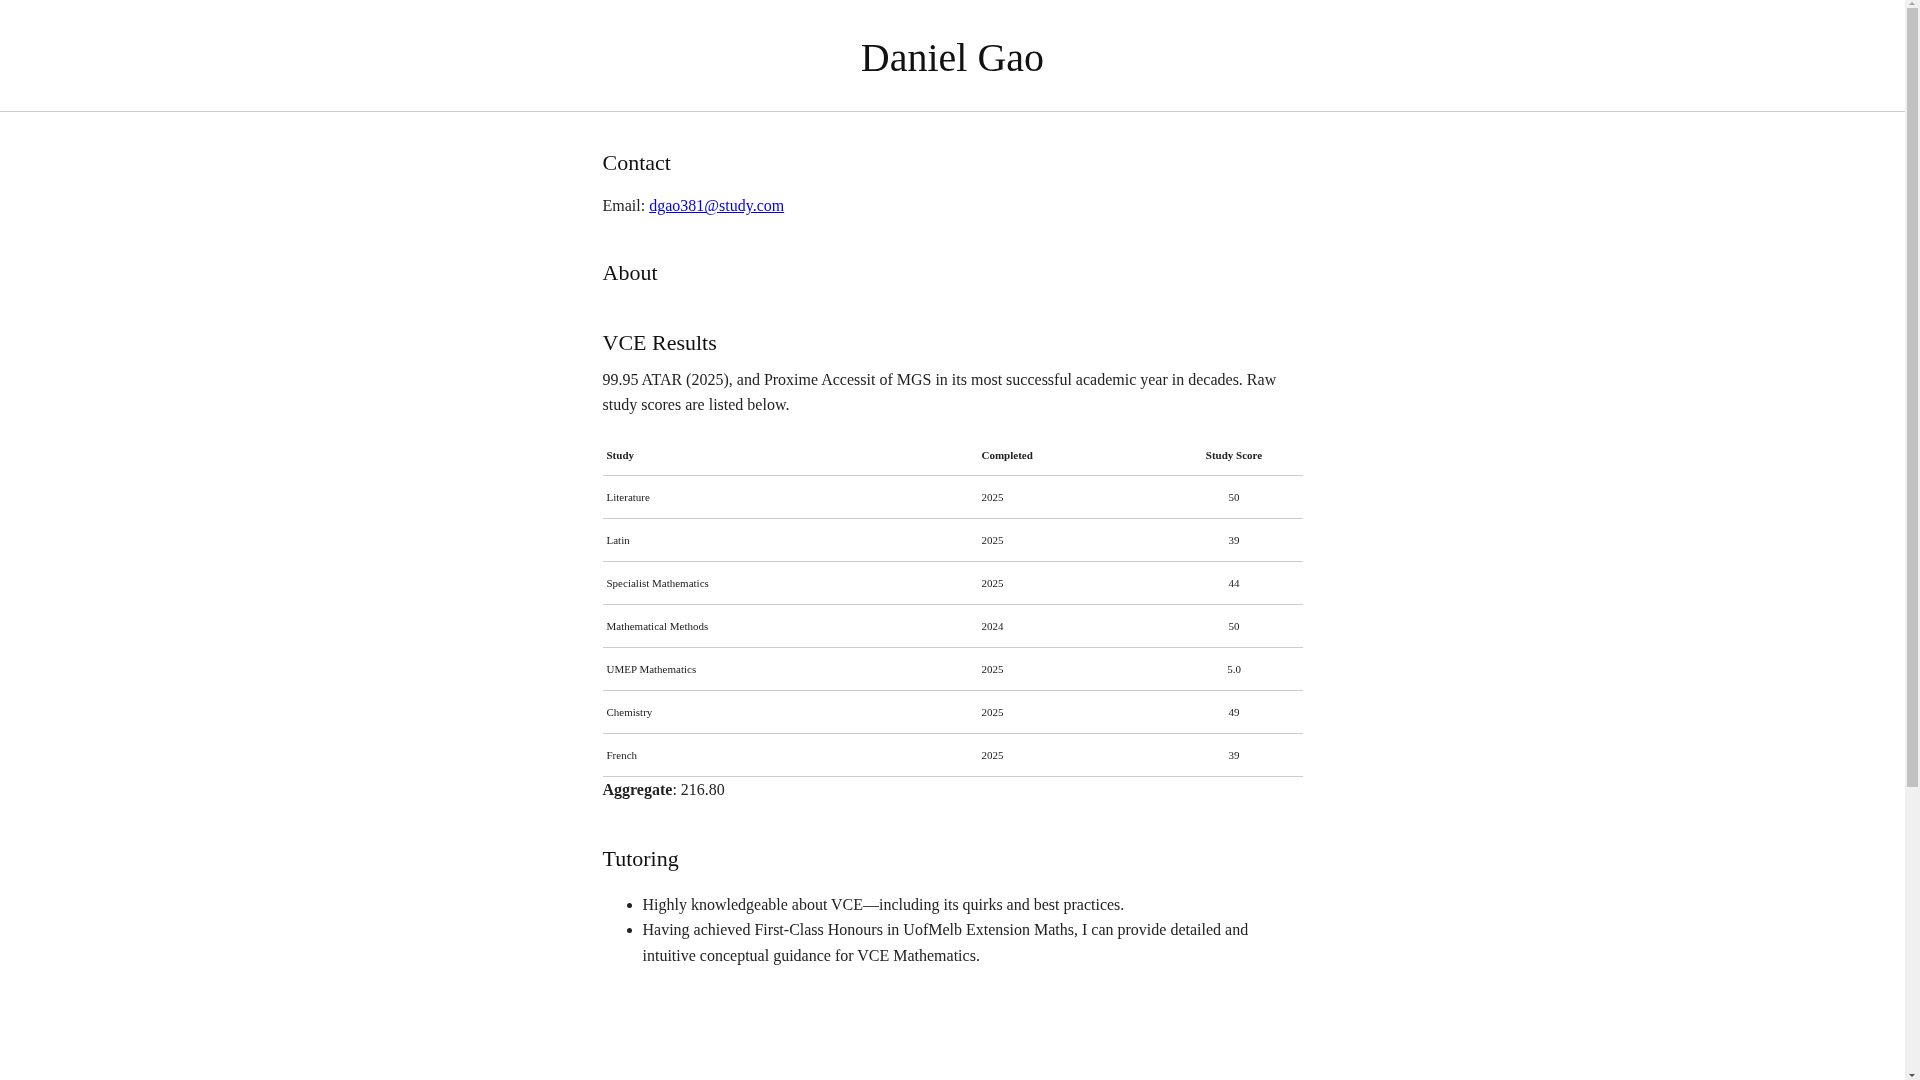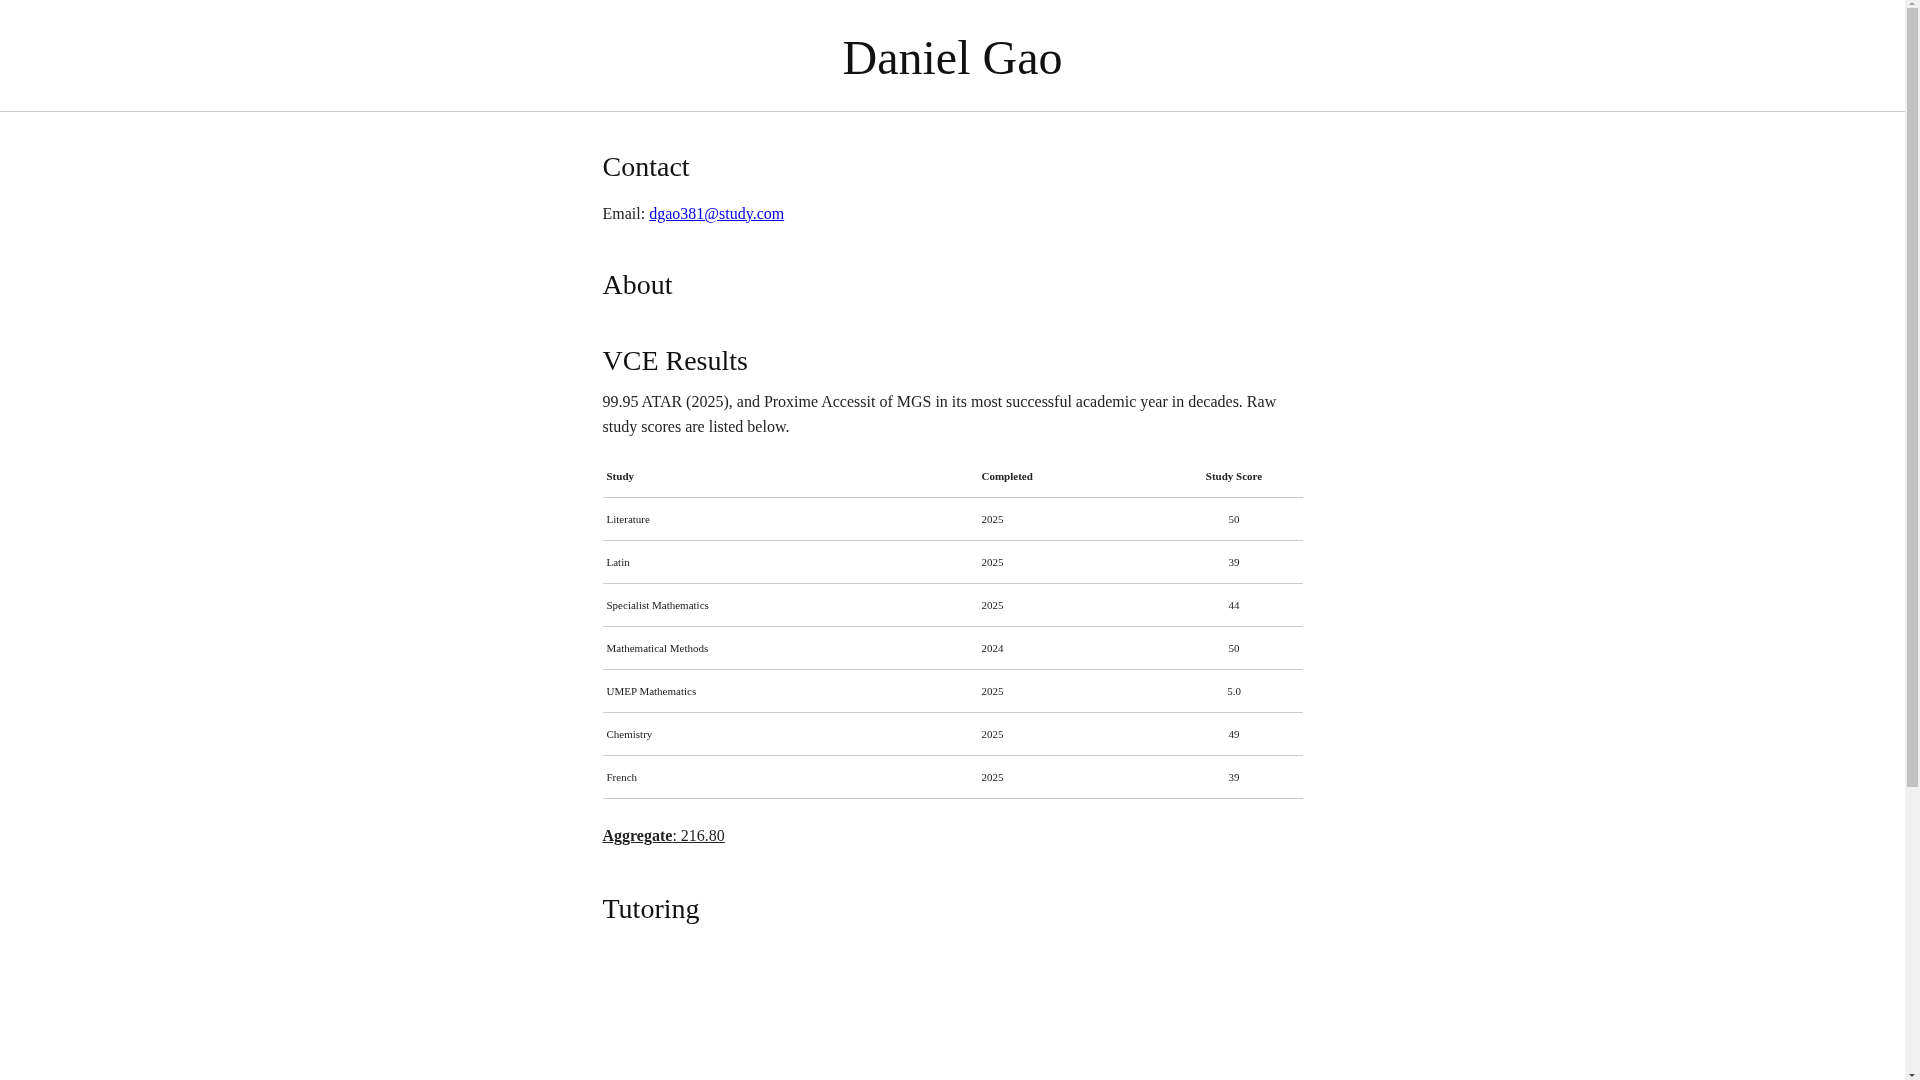--- a/index.html
+++ b/index.html
@@ -7,40 +7,40 @@
     width: 1920px; height: 1080px; overflow: hidden; position: relative;
     background: #ffffff; color: #222222;
     font-family: "Liberation Serif", serif; font-size: 16px;
   }
   .page { position: absolute; left: 0; top: 0; width: 1905px; height: 1080px; overflow: hidden; }
   header {
     height: 111px; border-bottom: 1px solid #cccccc;
     display: flex; align-items: center; justify-content: center;
   }
   header h1 {
-    margin: 0; font-weight: normal; font-size: 48px; color: #111111;
+    margin: 0; font-weight: normal; font-size: 40px; color: #111111;
     position: relative; top: 2px;
   }
   main { width: 700px; margin: 0 auto; padding-top: 38px; }
-  h2 { font-weight: normal; font-size: 28px; margin: 0; line-height: 1.2; color: #111; }
+  h2 { font-weight: normal; font-size: 22px; margin: 0; line-height: 1.2; color: #111; }
   p { margin: 0; line-height: 25px; }
   a { color: #0000ee; text-decoration: underline; }
   .sec-contact h2 { margin-bottom: 17px; }
   .sec-about { margin-top: 42px; }
   .sec-about h2 { margin-bottom: 19px; }
   .sec-vce { margin-top: 43px; }
   .sec-vce h2 { margin-bottom: 11px; }
   table { width: 700px; border-collapse: collapse; margin-top: 17px; }
   th, td { padding: 0 4px; height: 42px; text-align: left; font-size: 11px; }
   thead th { font-weight: bold; border-bottom: 1.5px solid #cccccc; height: 41px; }
   tbody td { border-bottom: 1.5px solid #cccccc; }
   th.c1, td.c1 { width: 367px; }
   th.c2, td.c2 { width: 180px; }
   th.c3, td.c3 { text-align: center; }
-  .aggregate { margin-top: 24px; text-decoration: underline; }
+  .aggregate { margin-top: 0; }
   .sec-tutor { margin-top: 44px; }
   .sec-tutor h2 { margin-bottom: 19px; }
   ul { margin: 0; padding-left: 40px; }
   li { line-height: 25.5px; }
   
   .scrollbar { position: absolute; left: 1905px; top: 0; width: 15px; height: 1080px; background: #f0f0f0; }
   .scroll-up, .scroll-down { position: absolute; left: 0; width: 15px; height: 8px; }
   .scroll-up { top: 0; }
   .scroll-down { bottom: 0; }
   .scroll-up::after, .scroll-down::after {
@@ -116,20 +116,24 @@
             <td class="c2">2025</td>
             <td class="c3">39</td>
           </tr>
         </tbody>
       </table>
       <p class="aggregate"><strong>Aggregate</strong><span>: </span><span>216.80</span></p>
     </section>
 
     <section class="sec-tutor">
       <h2>Tutoring</h2>
+      <ul>
+        <li>Highly knowledgeable about VCE—including its quirks and best practices.</li>
+        <li>Having achieved First-Class Honours in UofMelb Extension Maths, I can provide detailed and intuitive conceptual guidance for VCE Mathematics.</li>
+      </ul>
     </section>
   </main>
 </div>
 
 <div class="scrollbar">
   <div class="scroll-up"></div>
   <div class="scroll-thumb"></div>
   <div class="scroll-down"></div>
 </div>
 

